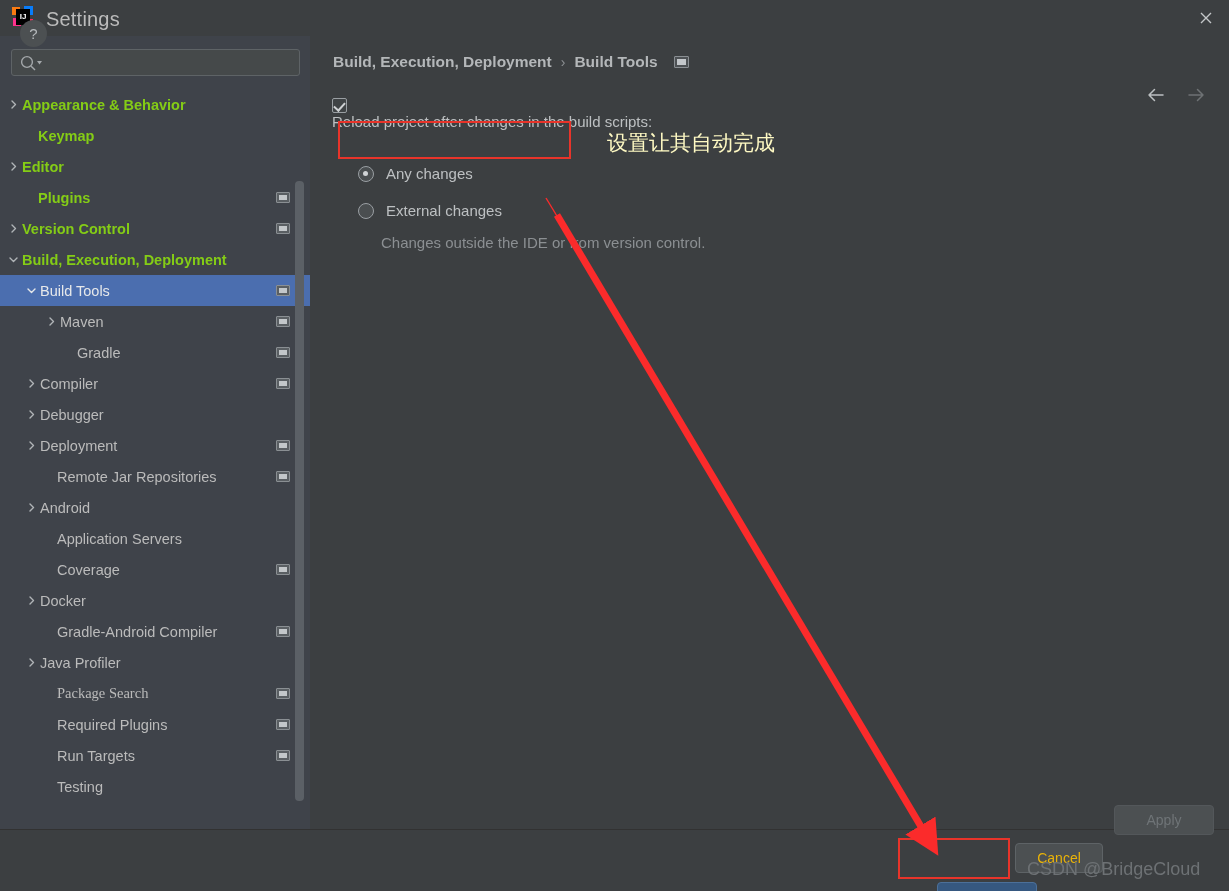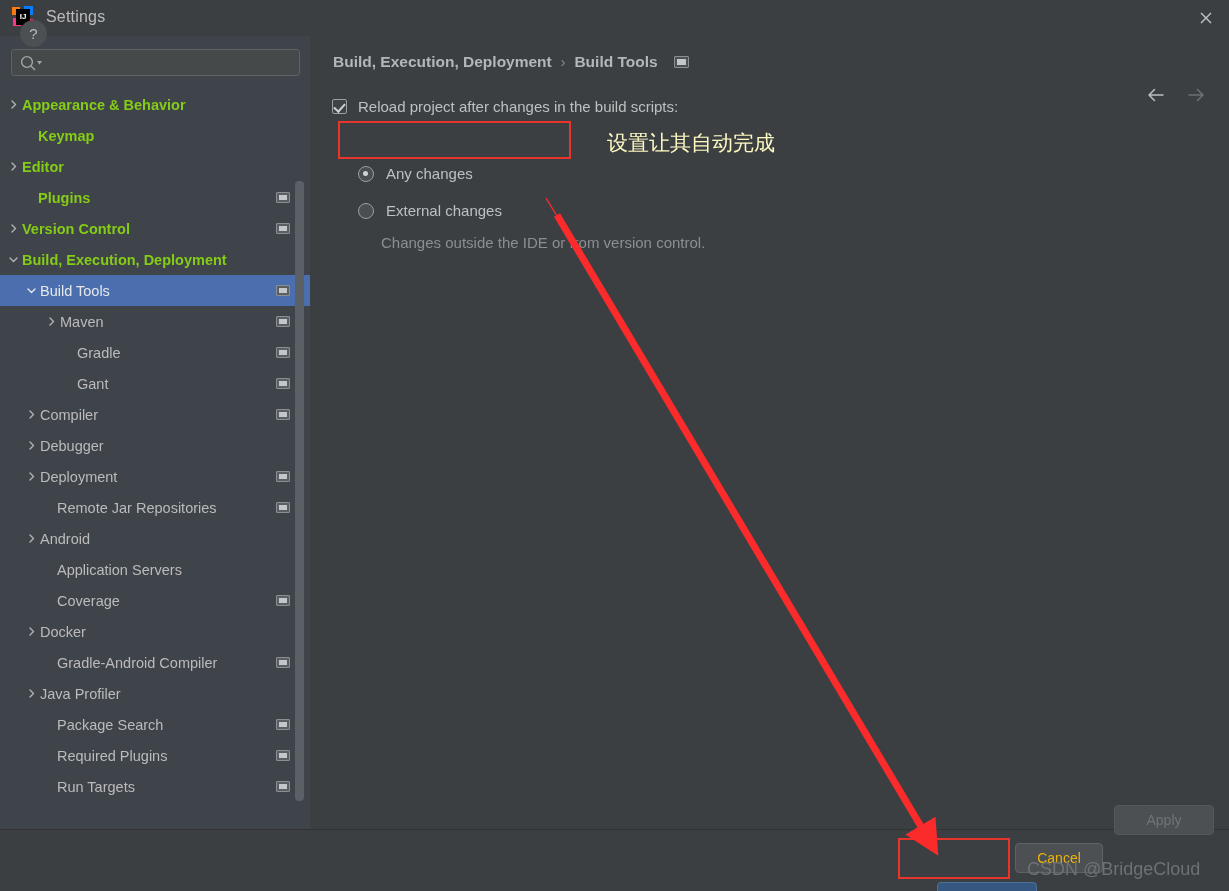--- a/index.html
+++ b/index.html
@@ -30,21 +30,21 @@
     align-items: center;
   }
   .app-logo {
     position: absolute;
     left: 12px; top: 6px;
     width: 22px; height: 22px;
   }
   .title-text {
     position: absolute;
     left: 46px; top: 8px;
-    font-size: 16px;
+    font-size: 20px;
     color: #bbbbbb;
     letter-spacing: .2px;
   }
   .win-close {
     position: absolute;
     right: 0; top: 0;
     width: 46px; height: 35px;
     display: flex; align-items: center; justify-content: center;
     cursor: pointer;
   }
@@ -187,21 +187,21 @@
     position: absolute;
     right: 22px; top: 50px;
     display: flex; gap: 18px;
   }
   .nav-btn { cursor: pointer; width: 22px; height: 20px; }
 
   
   .opt-checkbox-row {
     position: absolute;
     left: 22px; top: 62px;
-    display: flex; align-items: center;
+    display: flex; align-items: flex-start; flex-direction: column;
   }
   .cbox {
     width: 15px; height: 15px;
     border: 1px solid #9a9fa3;
     border-radius: 2px;
     background: #3f4345;
     position: relative;
     margin-right: 11px;
     cursor: pointer;
     flex: none;
@@ -432,24 +432,20 @@
             </svg>
           </span>
           <span class="tlabel" style="margin-left: 60px;">Maven</span>
           <span class="badge"></span>
         </div>
         <div class="tree-row">
           <span class="tlabel" style="margin-left: 77px;">Gradle</span>
           <span class="badge"></span>
         </div>
         <div class="tree-row">
-          <span class="tlabel" style="margin-left: 77px;">Gant</span>
-          <span class="badge"></span>
-        </div>
-        <div class="tree-row">
           <span class="arrow" style="left: 24px;">
             <svg width="11" height="11" viewBox="0 0 11 11">
               <path d="M4 2 L7.5 5.5 L4 9" stroke="#b0b4b7" stroke-width="1.4" fill="none" stroke-linecap="round" stroke-linejoin="round"></path>
             </svg>
           </span>
           <span class="tlabel" style="margin-left: 40px;">Compiler</span>
           <span class="badge"></span>
         </div>
         <div class="tree-row">
           <span class="arrow" style="left: 24px;">
@@ -501,30 +497,33 @@
         </div>
         <div class="tree-row">
           <span class="arrow" style="left: 24px;">
             <svg width="11" height="11" viewBox="0 0 11 11">
               <path d="M4 2 L7.5 5.5 L4 9" stroke="#b0b4b7" stroke-width="1.4" fill="none" stroke-linecap="round" stroke-linejoin="round"></path>
             </svg>
           </span>
           <span class="tlabel" style="margin-left: 40px;">Java Profiler</span>
         </div>
         <div class="tree-row">
-          <span class="tlabel" style="margin-left: 57px;">Package Search</span>
+          <span class="tlabel" style="margin-left: 57px; font-family: Liberation Serif, serif;">Package Search</span>
           <span class="badge"></span>
         </div>
         <div class="tree-row">
           <span class="tlabel" style="margin-left: 57px;">Required Plugins</span>
           <span class="badge"></span>
         </div>
         <div class="tree-row">
           <span class="tlabel" style="margin-left: 57px;">Run Targets</span>
           <span class="badge"></span>
+        </div>
+        <div class="tree-row">
+          <span class="tlabel" style="margin-left: 57px;">Testing</span>
         </div>
       </div>
 
     <div class="vscroll-track">
       <div class="vscroll-thumb"></div>
     </div>
   </div>
 
   <div class="main">
 

